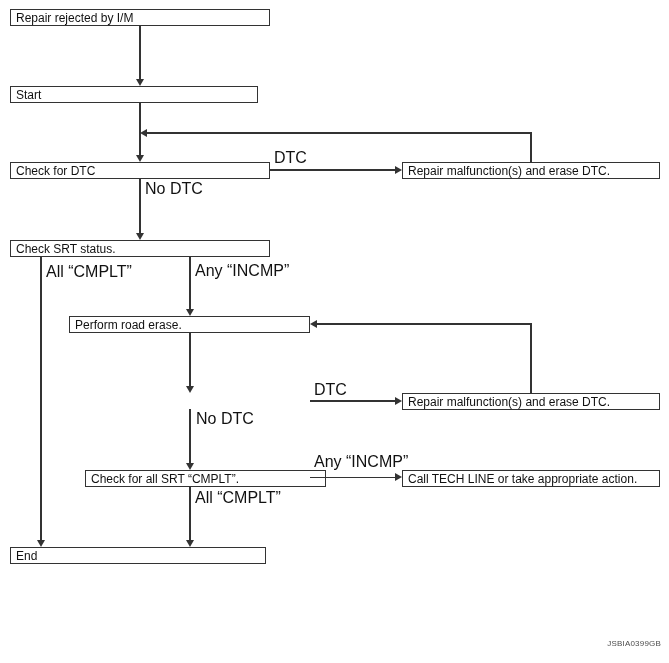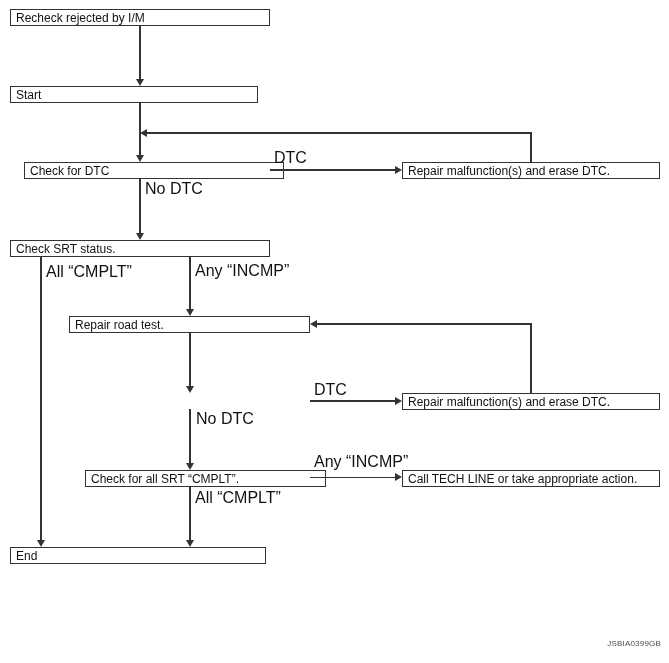--- a/index.html
+++ b/index.html
@@ -53,26 +53,26 @@
     font-size: 8px;
     letter-spacing: 0.2px;
     color: #4d4d4d;
   }
 </style>
 </head>
 <body>
 
 <div class="canvas">
 
-  <div class="node" style="left:10px;  top:9px;   width:260px;">Recheck rejected by I/M</div>
+  <div class="node" style="left:10px;  top:9px;   width:260px;">Repair rejected by I/M</div>
   <div class="node" style="left:10px;  top:86px;  width:248px;">Start</div>
-  <div class="node" style="left:24px;  top:162px; width:260px;">Check for DTC</div>
+  <div class="node" style="left:10px;  top:162px; width:260px;">Check for DTC</div>
   <div class="node" style="left:402px; top:162px; width:258px;">Repair malfunction(s) and erase DTC.</div>
   <div class="node" style="left:10px;  top:240px; width:260px;">Check SRT status.</div>
-  <div class="node" style="left:69px;  top:316px; width:241px;">Repair road test.</div>
+  <div class="node" style="left:69px;  top:316px; width:241px;">Perform road erase.</div>
   <div class="node" style="left:402px; top:393px; width:258px;">Repair malfunction(s) and erase DTC.</div>
   <div class="node" style="left:85px;  top:470px; width:241px;">Check for all SRT “CMPLT”.</div>
   <div class="node" style="left:402px; top:470px; width:258px;text-align:center;">Call TECH LINE or take appropriate action.</div>
   <div class="node" style="left:10px;  top:547px; width:256px;">End</div>
 
   <div class="vline" style="left:139.25px; top:25px;  height:55px;"></div>
   <div class="vline" style="left:139.25px; top:102px; height:54px;"></div>
   <div class="vline" style="left:139.25px; top:178px; height:56px;"></div>
   <div class="vline" style="left:40.25px;  top:256px; height:285px;"></div>
   <div class="vline" style="left:189.25px; top:256px; height:54px;"></div>

